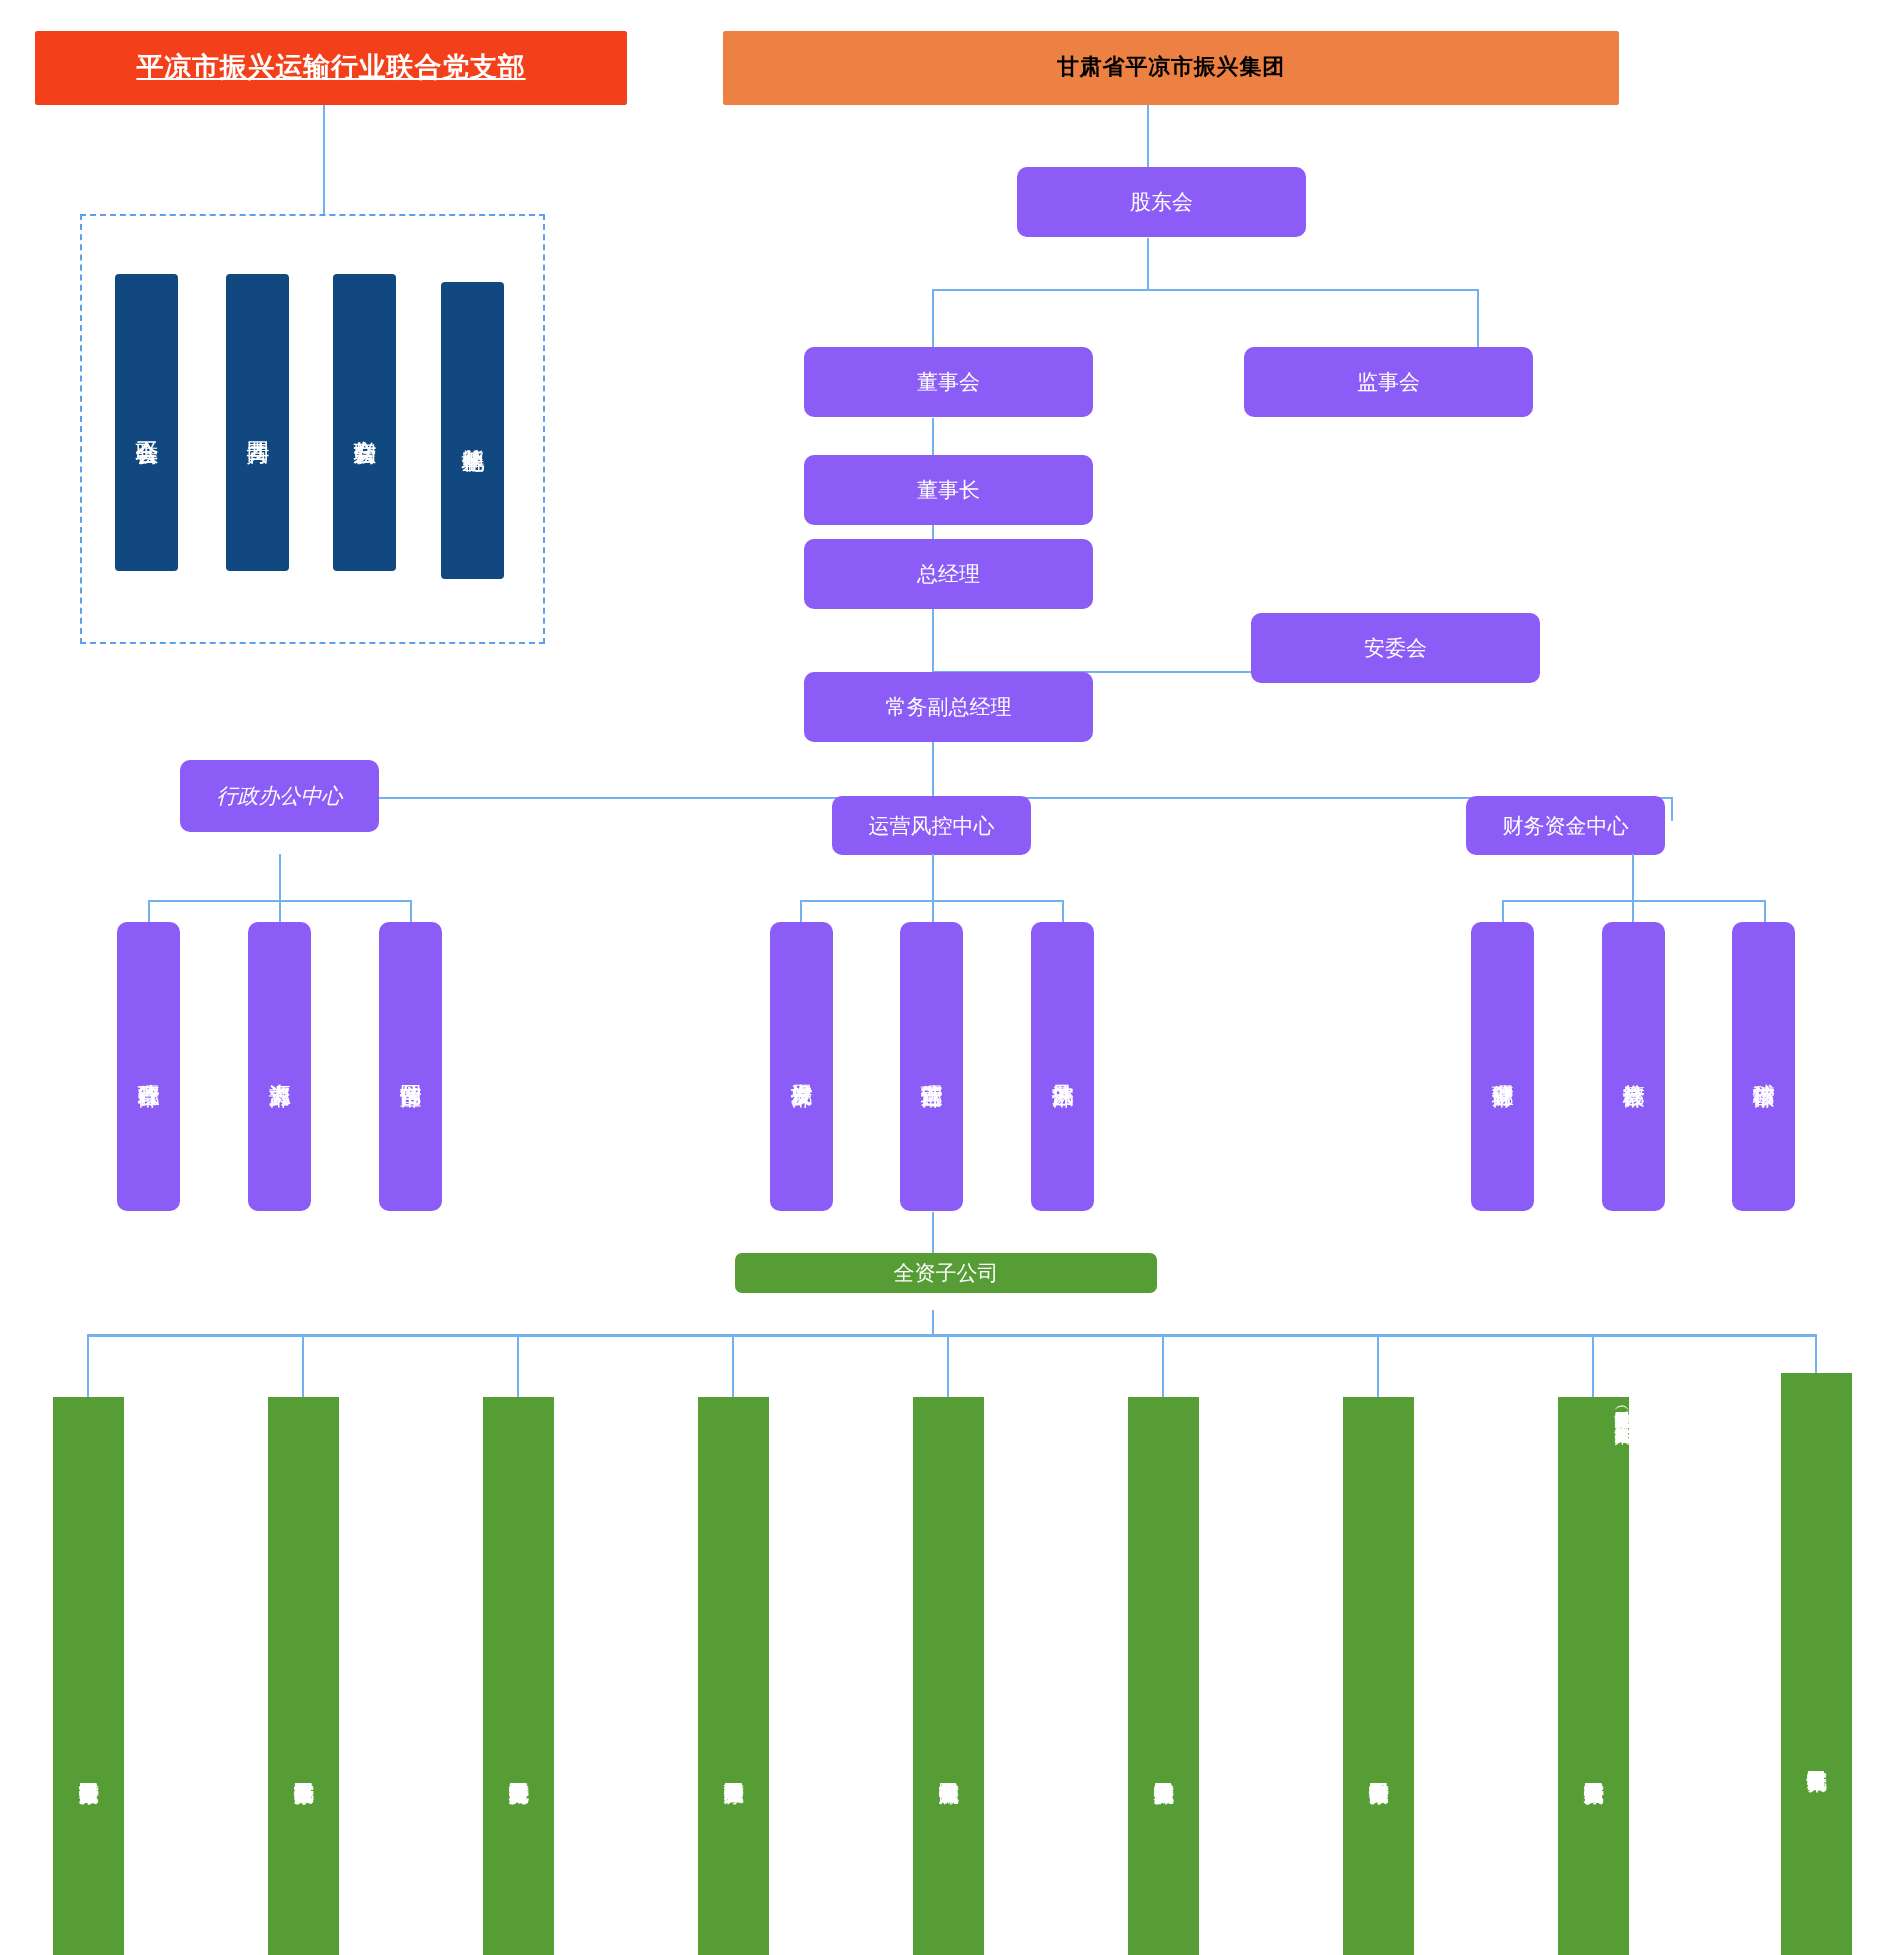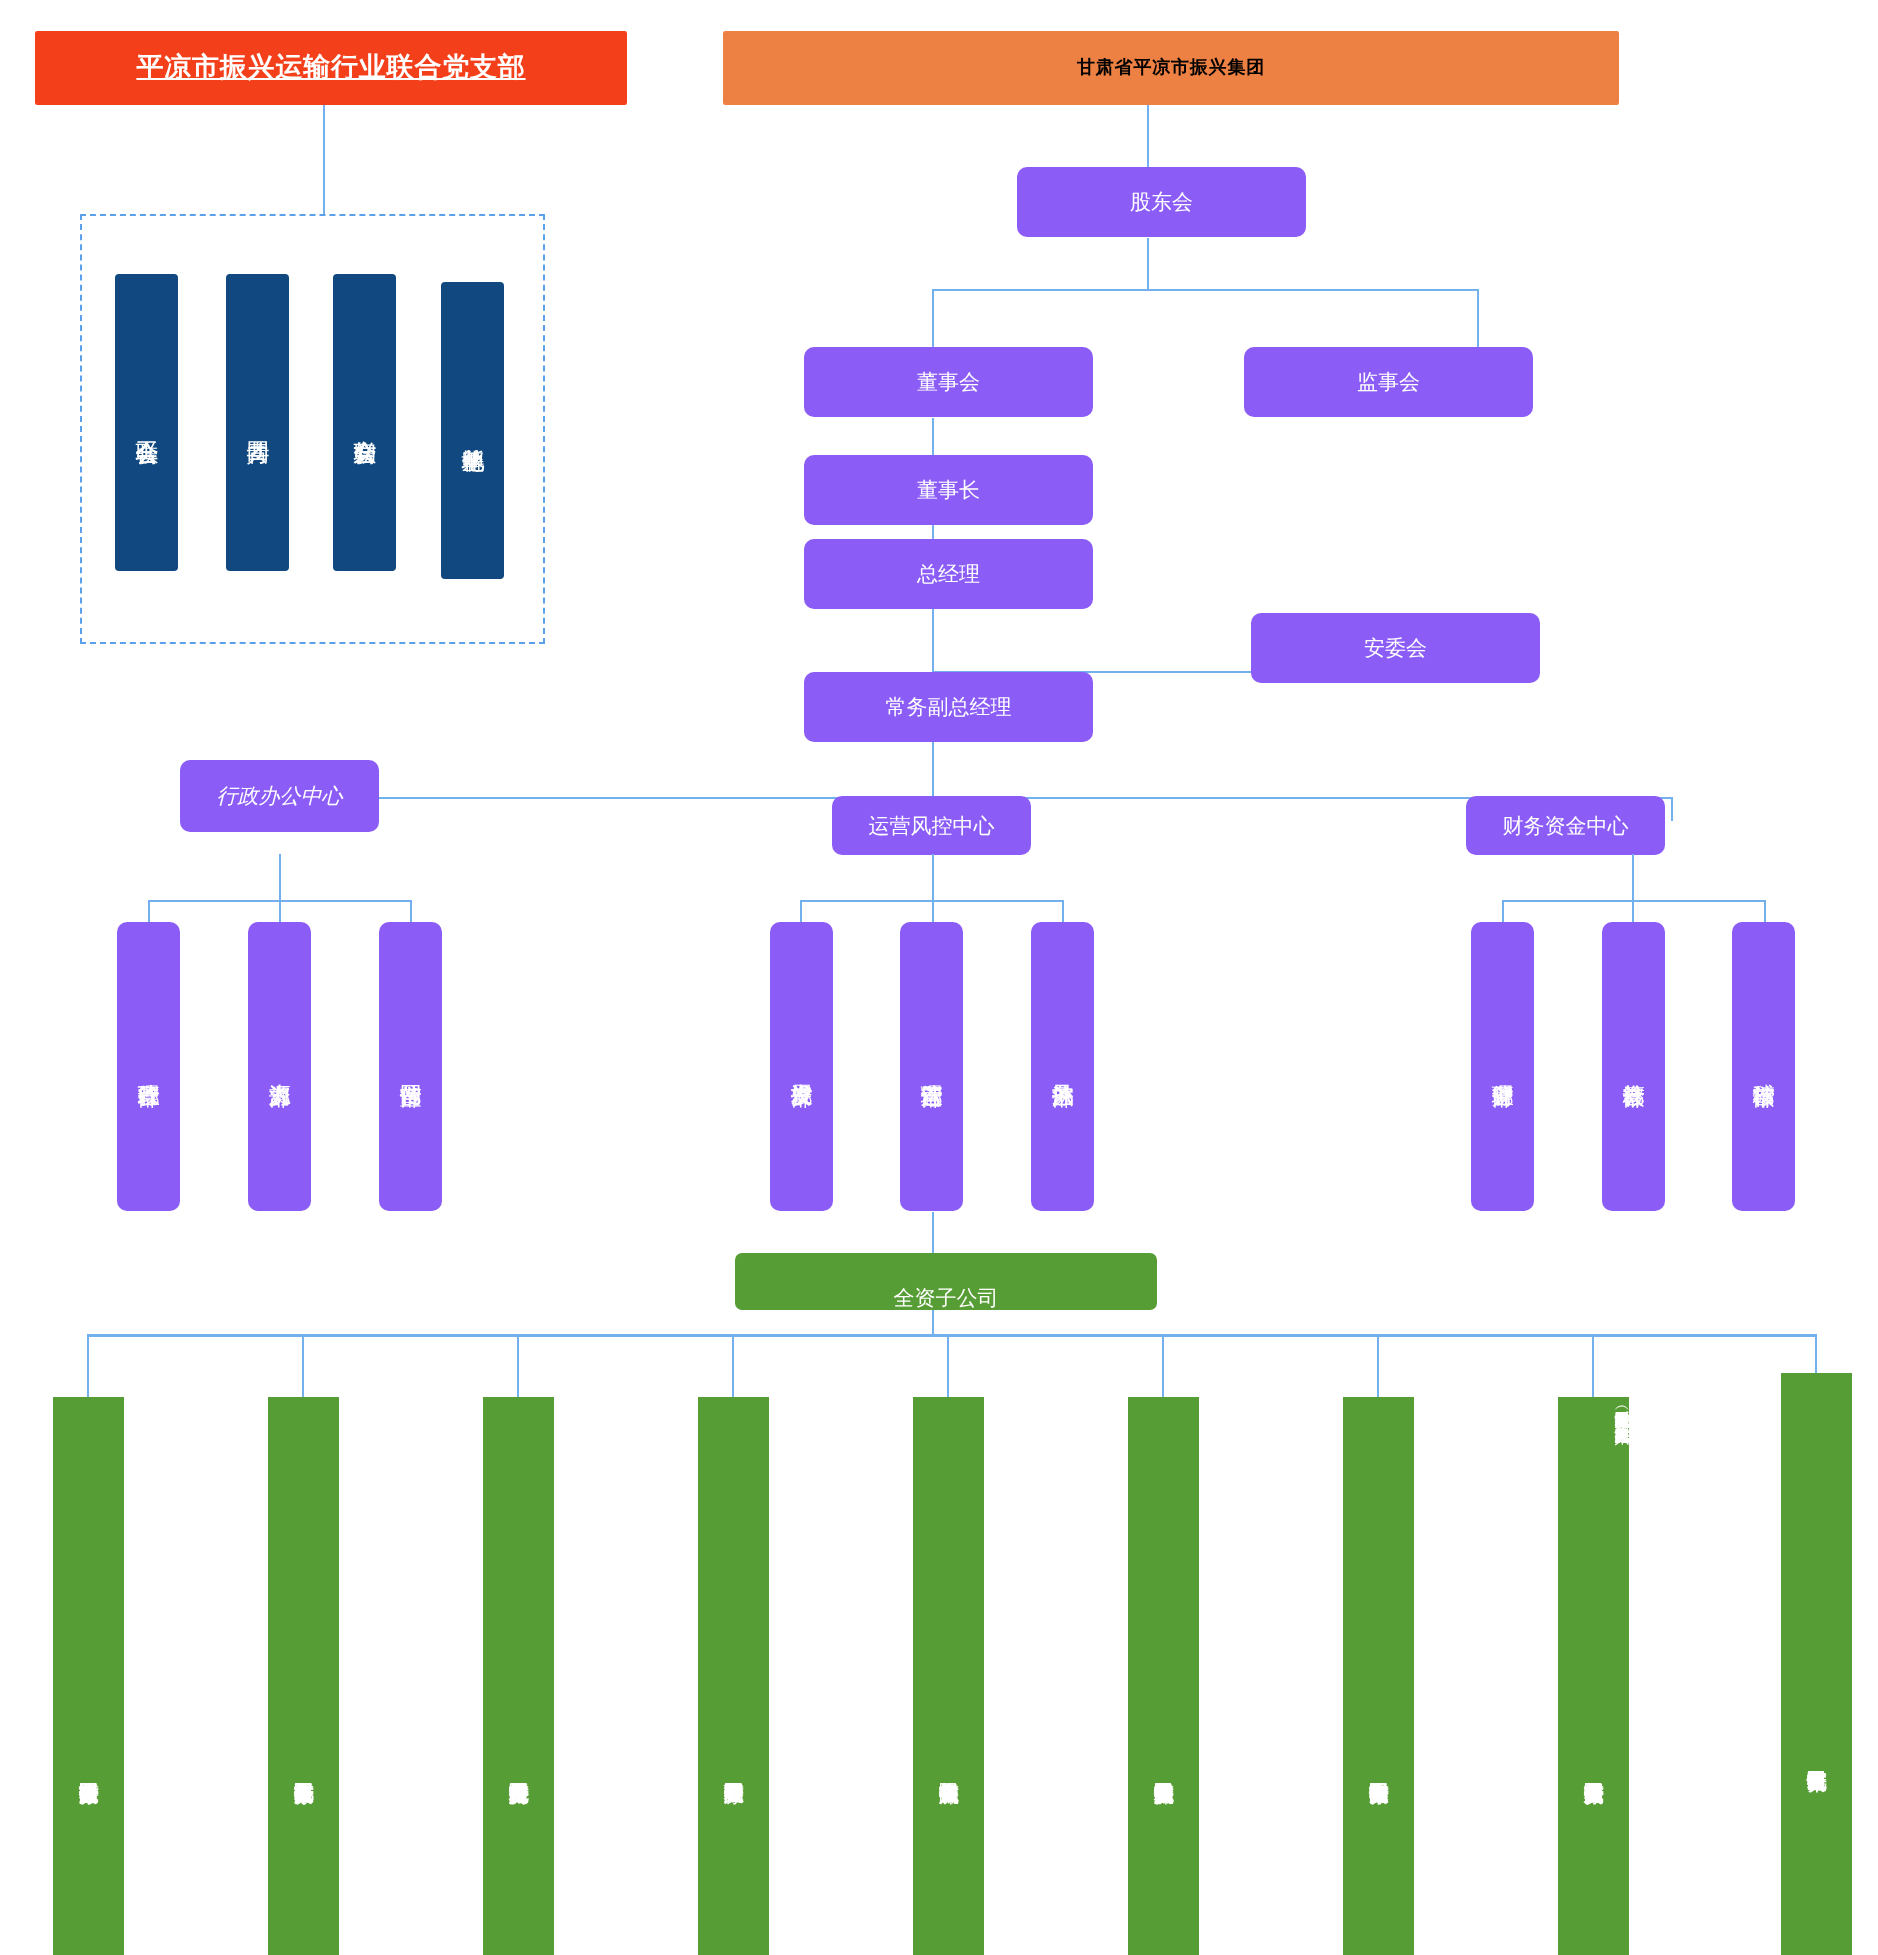--- a/index.html
+++ b/index.html
@@ -20,21 +20,21 @@
   
   .ln{position:absolute;background:#72B0EE;}
   .lnv{width:1.6px;}
   .lnh{height:1.6px;}
 
   
   .dashbox{position:absolute;border:2px dashed #5AA0EA;box-sizing:border-box;}
 
   
   .t-title-red{font-size:27px;font-weight:bold;letter-spacing:0.8px;}
-  .t-title-orange{font-size:18px;font-weight:bold;letter-spacing:0.8px;}
+  .t-title-orange{font-size:22px;font-weight:bold;letter-spacing:0.8px;}
   .t-top{font-size:21px;}
   .t-center{font-size:21px;}
   .t-party{font-size:23px;}
   .t-dept{font-size:22px;}
   .t-sub-head{font-size:21px;}
   .t-sub{font-size:20.3px;}
   .t-paren{font-size:15.6px;color:#ffffff;}
 </style>
 </head>
 <body>
@@ -159,21 +159,21 @@
   </div>
   <div class="node v blue t-dept" style="left:1602px;top:922px;width:63px;height:289px;">
     <span>会计核算部</span>
   </div>
   <div class="node v blue t-dept" style="left:1732px;top:922px;width:63px;height:289px;">
     <span>稽核审计部</span>
   </div>
 
   <div class="ln lnv" style="left:932px;top:1212px;width:2px;height:43px;"></div>
 
-  <div class="node h green-round t-sub-head" style="left:735px;top:1253px;width:422px;height:57px;align-items:flex-end;">
+  <div class="node h green-round t-sub-head" style="left:735px;top:1253px;width:422px;height:40px;">
     <span>全资子公司</span>
   </div>
 
   <div class="ln lnv" style="left:932px;top:1310px;width:2px;height:25.4px;"></div>
   <div class="ln lnh" style="left:87px;top:1334px;width:1728px;height:3.1px;"></div>
 
   <div class="ln lnv" style="left:87px;top:1334px;width:1.6px;height:63px;"></div>
   <div class="ln lnv" style="left:302px;top:1334px;width:1.6px;height:63px;"></div>
   <div class="ln lnv" style="left:517px;top:1334px;width:1.6px;height:63px;"></div>
   <div class="ln lnv" style="left:732px;top:1334px;width:1.6px;height:63px;"></div>

